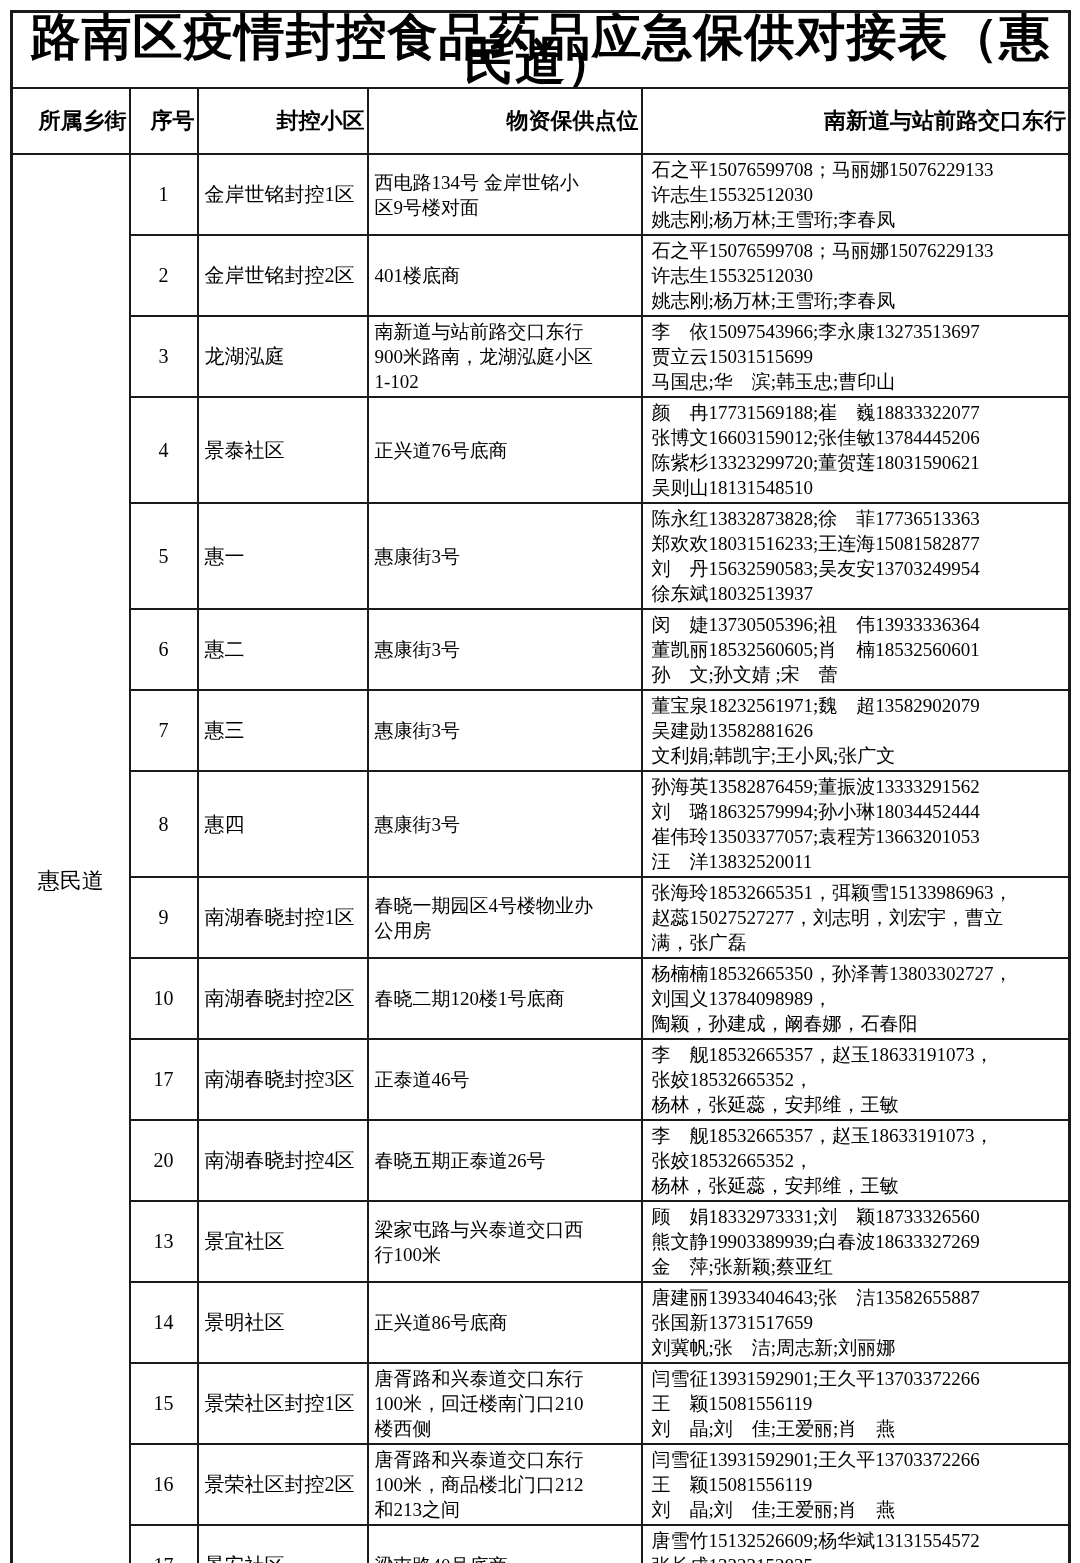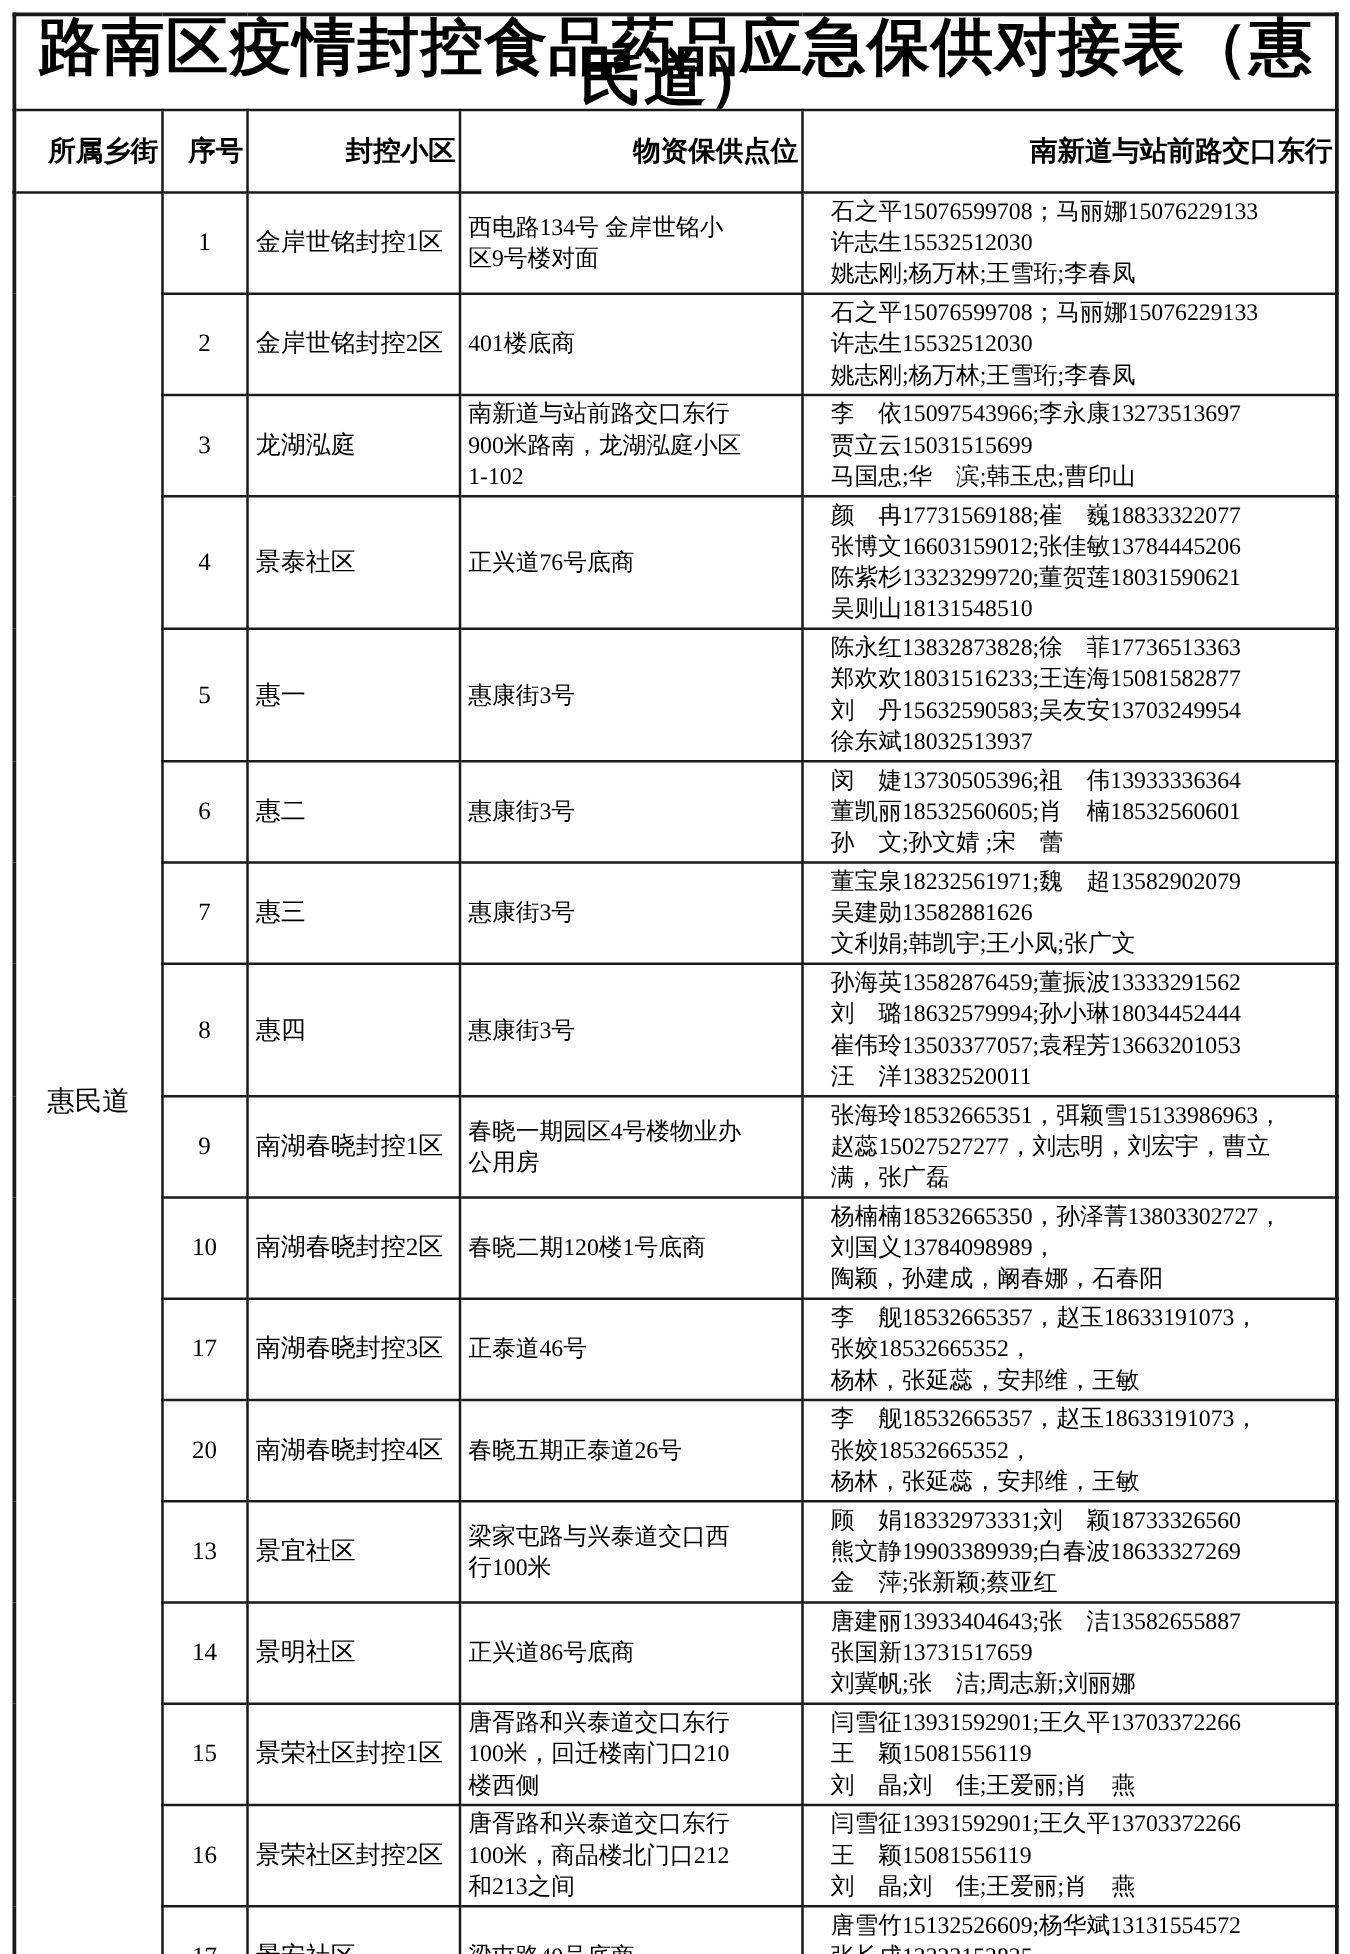--- a/index.html
+++ b/index.html
@@ -15,21 +15,21 @@
   .title-cell{
     height:70px;font-size:50px;font-weight:bold;text-align:center;
     letter-spacing:1px;padding:2px 0;
   }
   th{height:64px;font-size:22px;font-weight:bold;text-align:right;padding:0 2px;}
   td{font-size:19px;line-height:25px;}
   .street-cell{text-align:center;font-size:22px;}
   .serial-cell{text-align:center;font-size:20px;}
   .community-cell{padding:1px 6px;font-size:20px;white-space:pre;border-radius:25px;}
   .location-cell{padding:2px 6px;white-space:pre;font-family:Liberation Serif, serif;}
-  .contacts-cell{padding:2px 22px;white-space:pre;}
+  .contacts-cell{padding:2px 9px;white-space:pre;}
 </style>
 </head>
 <body>
 
 <div class="page">
   <table>
     <colgroup>
       <col class="c-street">
         <col class="c-no">
         <col class="c-community">

